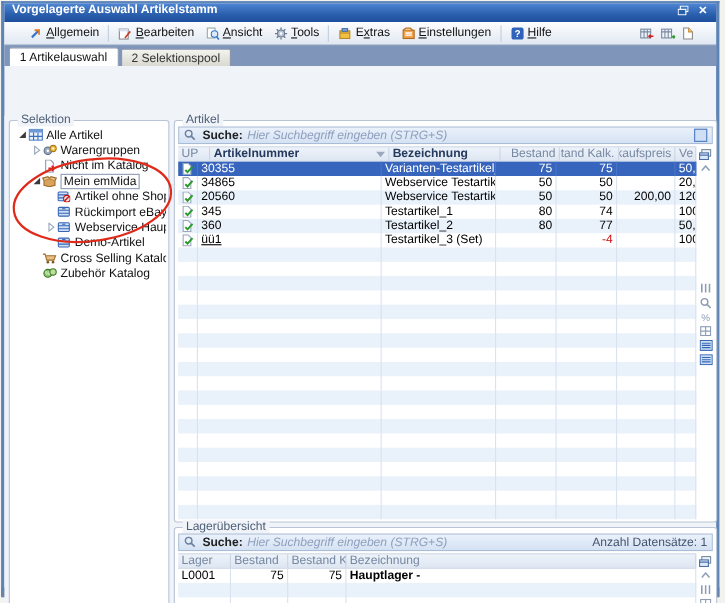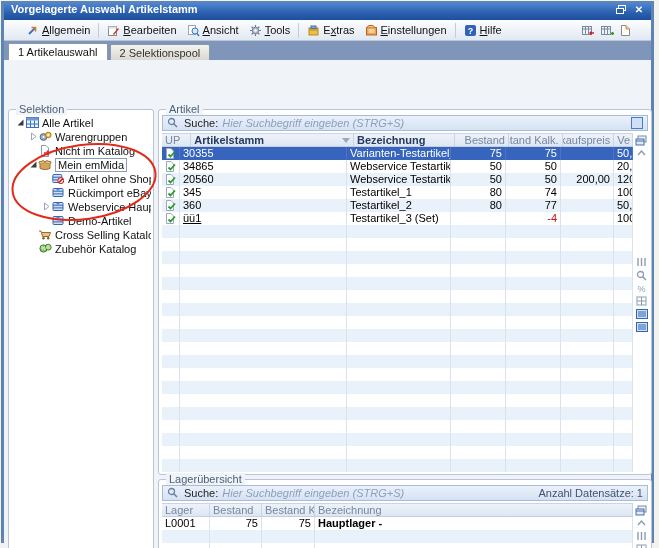--- a/index.html
+++ b/index.html
@@ -34,21 +34,21 @@
   
   #tree { position:absolute; left:2px; top:6px; right:2px; bottom:2px; overflow:hidden; font-size:11px; }
   .tree-row { display:flex; align-items:center; height:13px; margin-bottom:1px; white-space:nowrap; }
   .tw { width:10px; height:10px; flex:none; display:flex; align-items:center; justify-content:center; }
   .tico { width:14px; height:12px; flex:none; display:flex; align-items:center; justify-content:center; margin-right:3px; }
   .tlabel { color:#111; }
   .tlabel.selected { border:1px solid #8d9cb5; background:#fff; padding:0 2px; }
   
   .searchbar { position:absolute; left:3px; right:3px; top:5px; height:16px; border:1px solid #a8bcd8;
     background:linear-gradient(#eaf1fb,#d5e2f3); display:flex; align-items:center; font-size:11px; padding:0 4px; gap:4px; }
-  .search-label { font-weight:normal; color:#222; }
+  .search-label { font-weight:bold; color:#222; }
   .search-ph { font-style:italic; color:#8e9fbd; }
   .searchbar .grow { flex:1; }
   .count-label { color:#44536e; }
   .sq-btn { width:12px; height:12px; border:1px solid #4a7ac0; background:#cfe0f5; flex:none; }
   
   .tbl { position:absolute; left:3px; top:23px; font-size:11px; }
   .hdr { display:flex; height:14px; background:linear-gradient(#eef3fa,#dde6f2); border-top:1px solid #c9d5e6; border-bottom:1px solid #c3d0e2; }
   .hcell { border-right:1px solid #c9d5e6; padding:0 3px; line-height:13px; color:#7688a2; overflow:hidden; white-space:nowrap; display:flex; align-items:center; }
   .hcell.dark { color:#243a5e; font-weight:bold; }
   .hcell .grow { flex:1; }
@@ -321,21 +321,21 @@
         <span class="search-ph">Hier Suchbegriff eingeben (STRG+S)</span>
         <span class="grow"></span>
         <span class="sq-btn"></span>
       </div>
       <div class="tbl" id="artikel-table" style="width: 471px;">
           <div class="hdr">
             <div class="hcell" style="width: 30px;">
               <span>UP</span>
             </div>
             <div class="hcell dark" style="width: 167px;">
-              <span>Artikelstamm</span>
+              <span>Artikelnummer</span>
               <span class="grow"></span>
               <span class="sort-desc"></span>
             </div>
             <div class="hcell dark" style="width: 104px;">
               <span>Bezeichnung</span>
             </div>
             <div class="hcell" style="width: 55px; justify-content: flex-end;">
               <span>Bestand</span>
             </div>
             <div class="hcell" style="width: 55px; justify-content: flex-end;">

